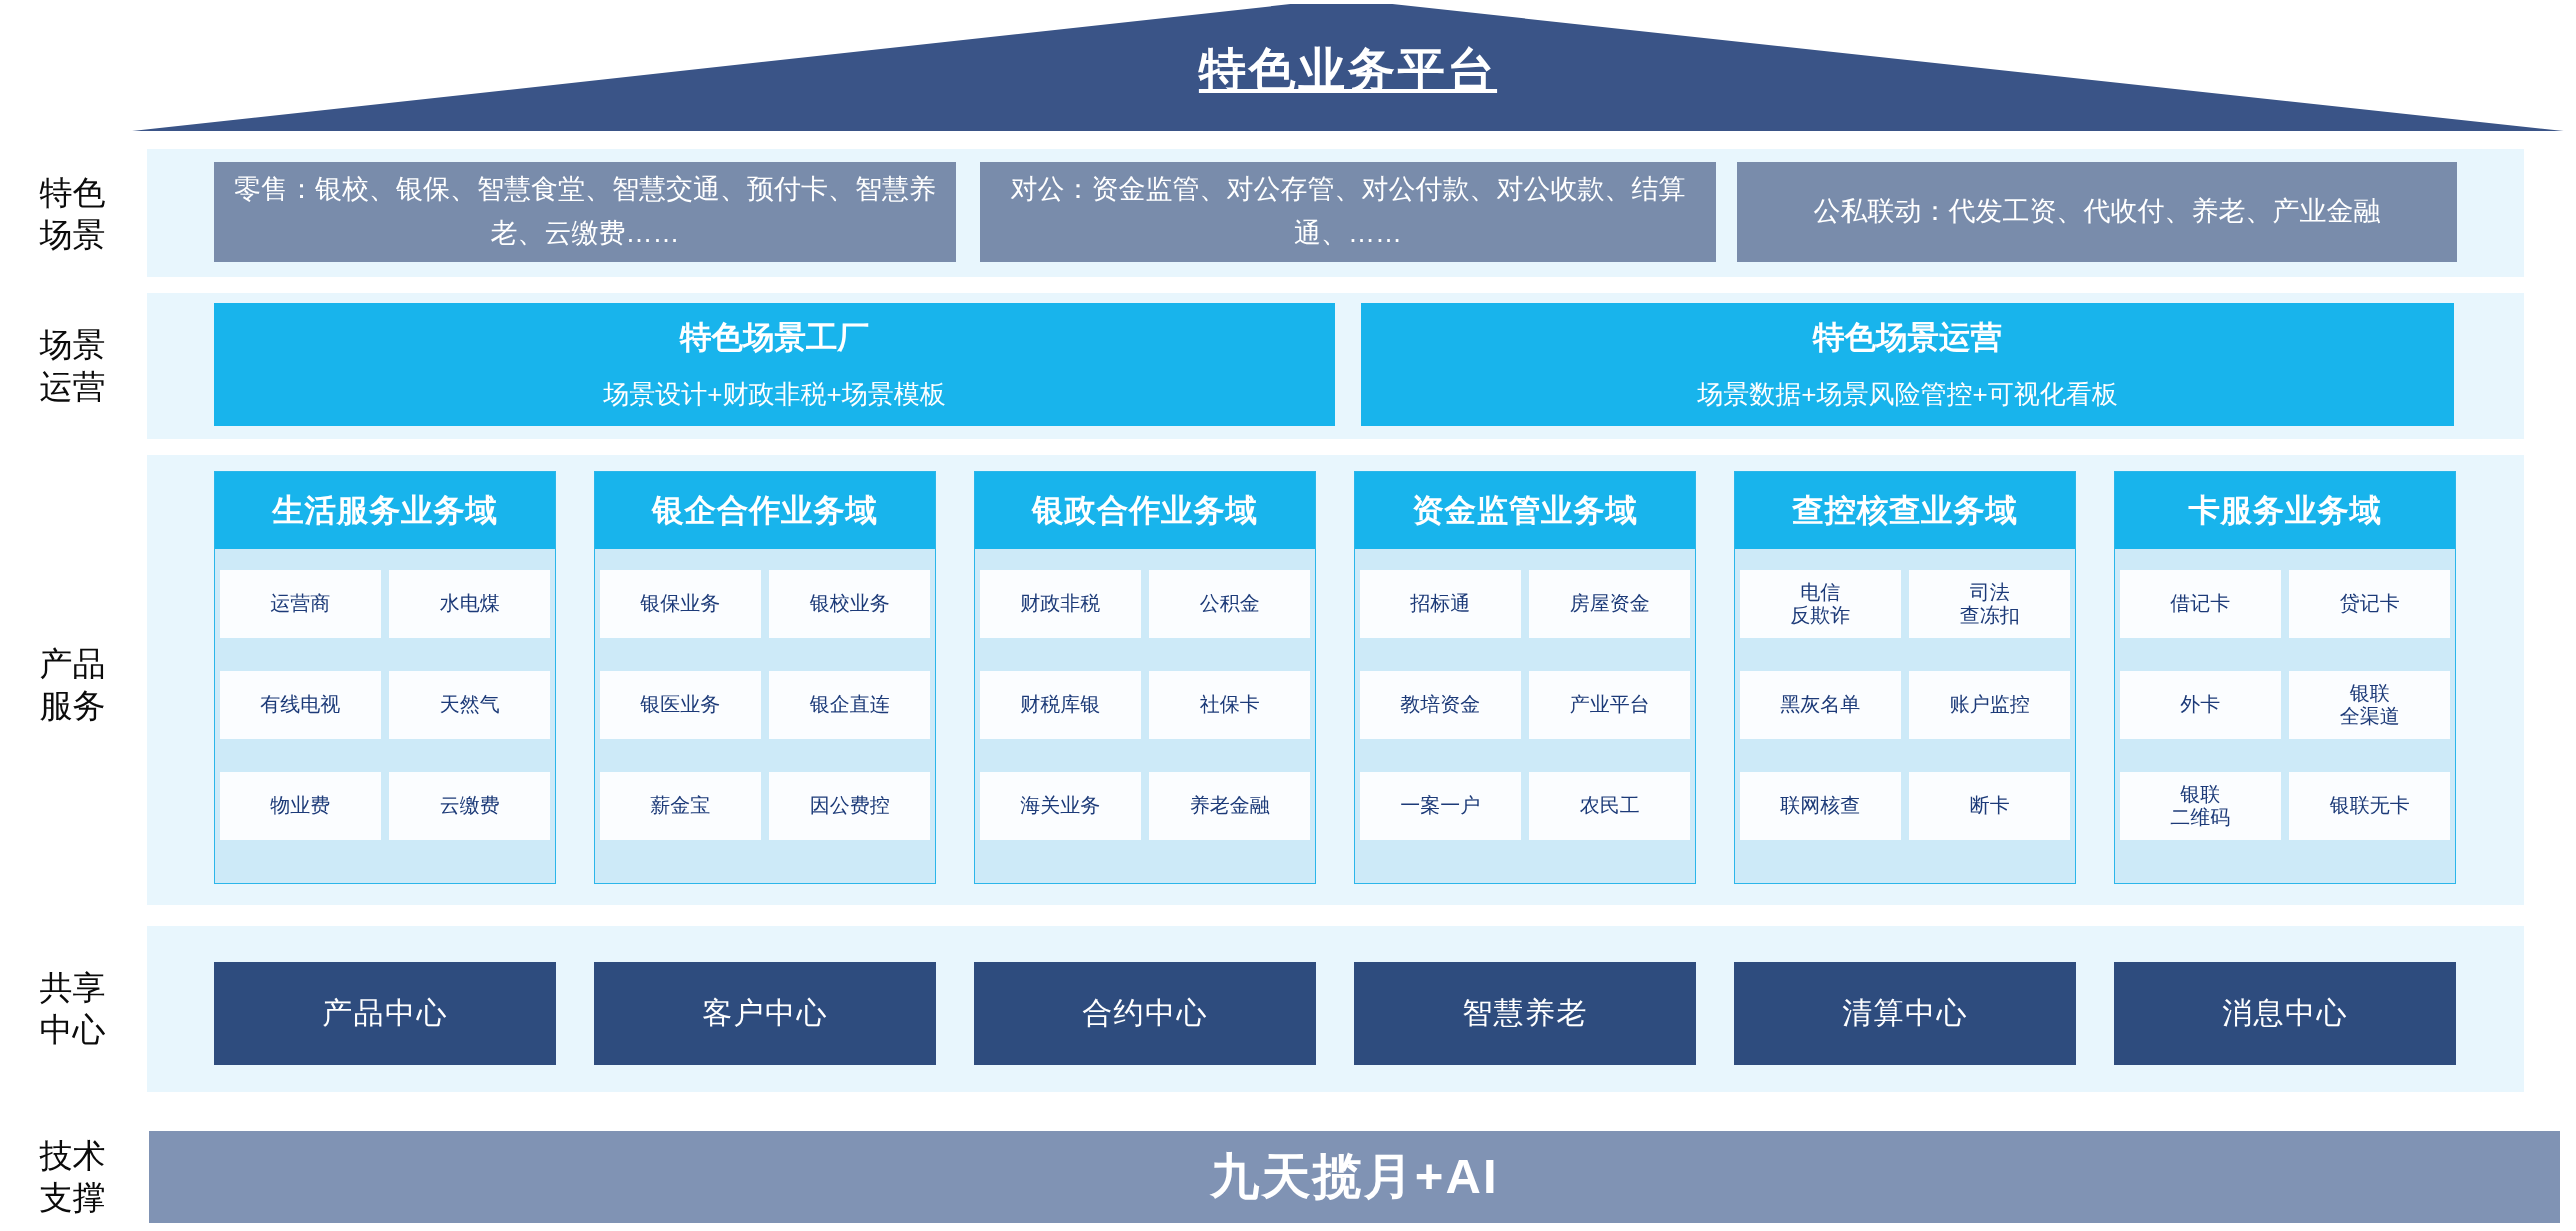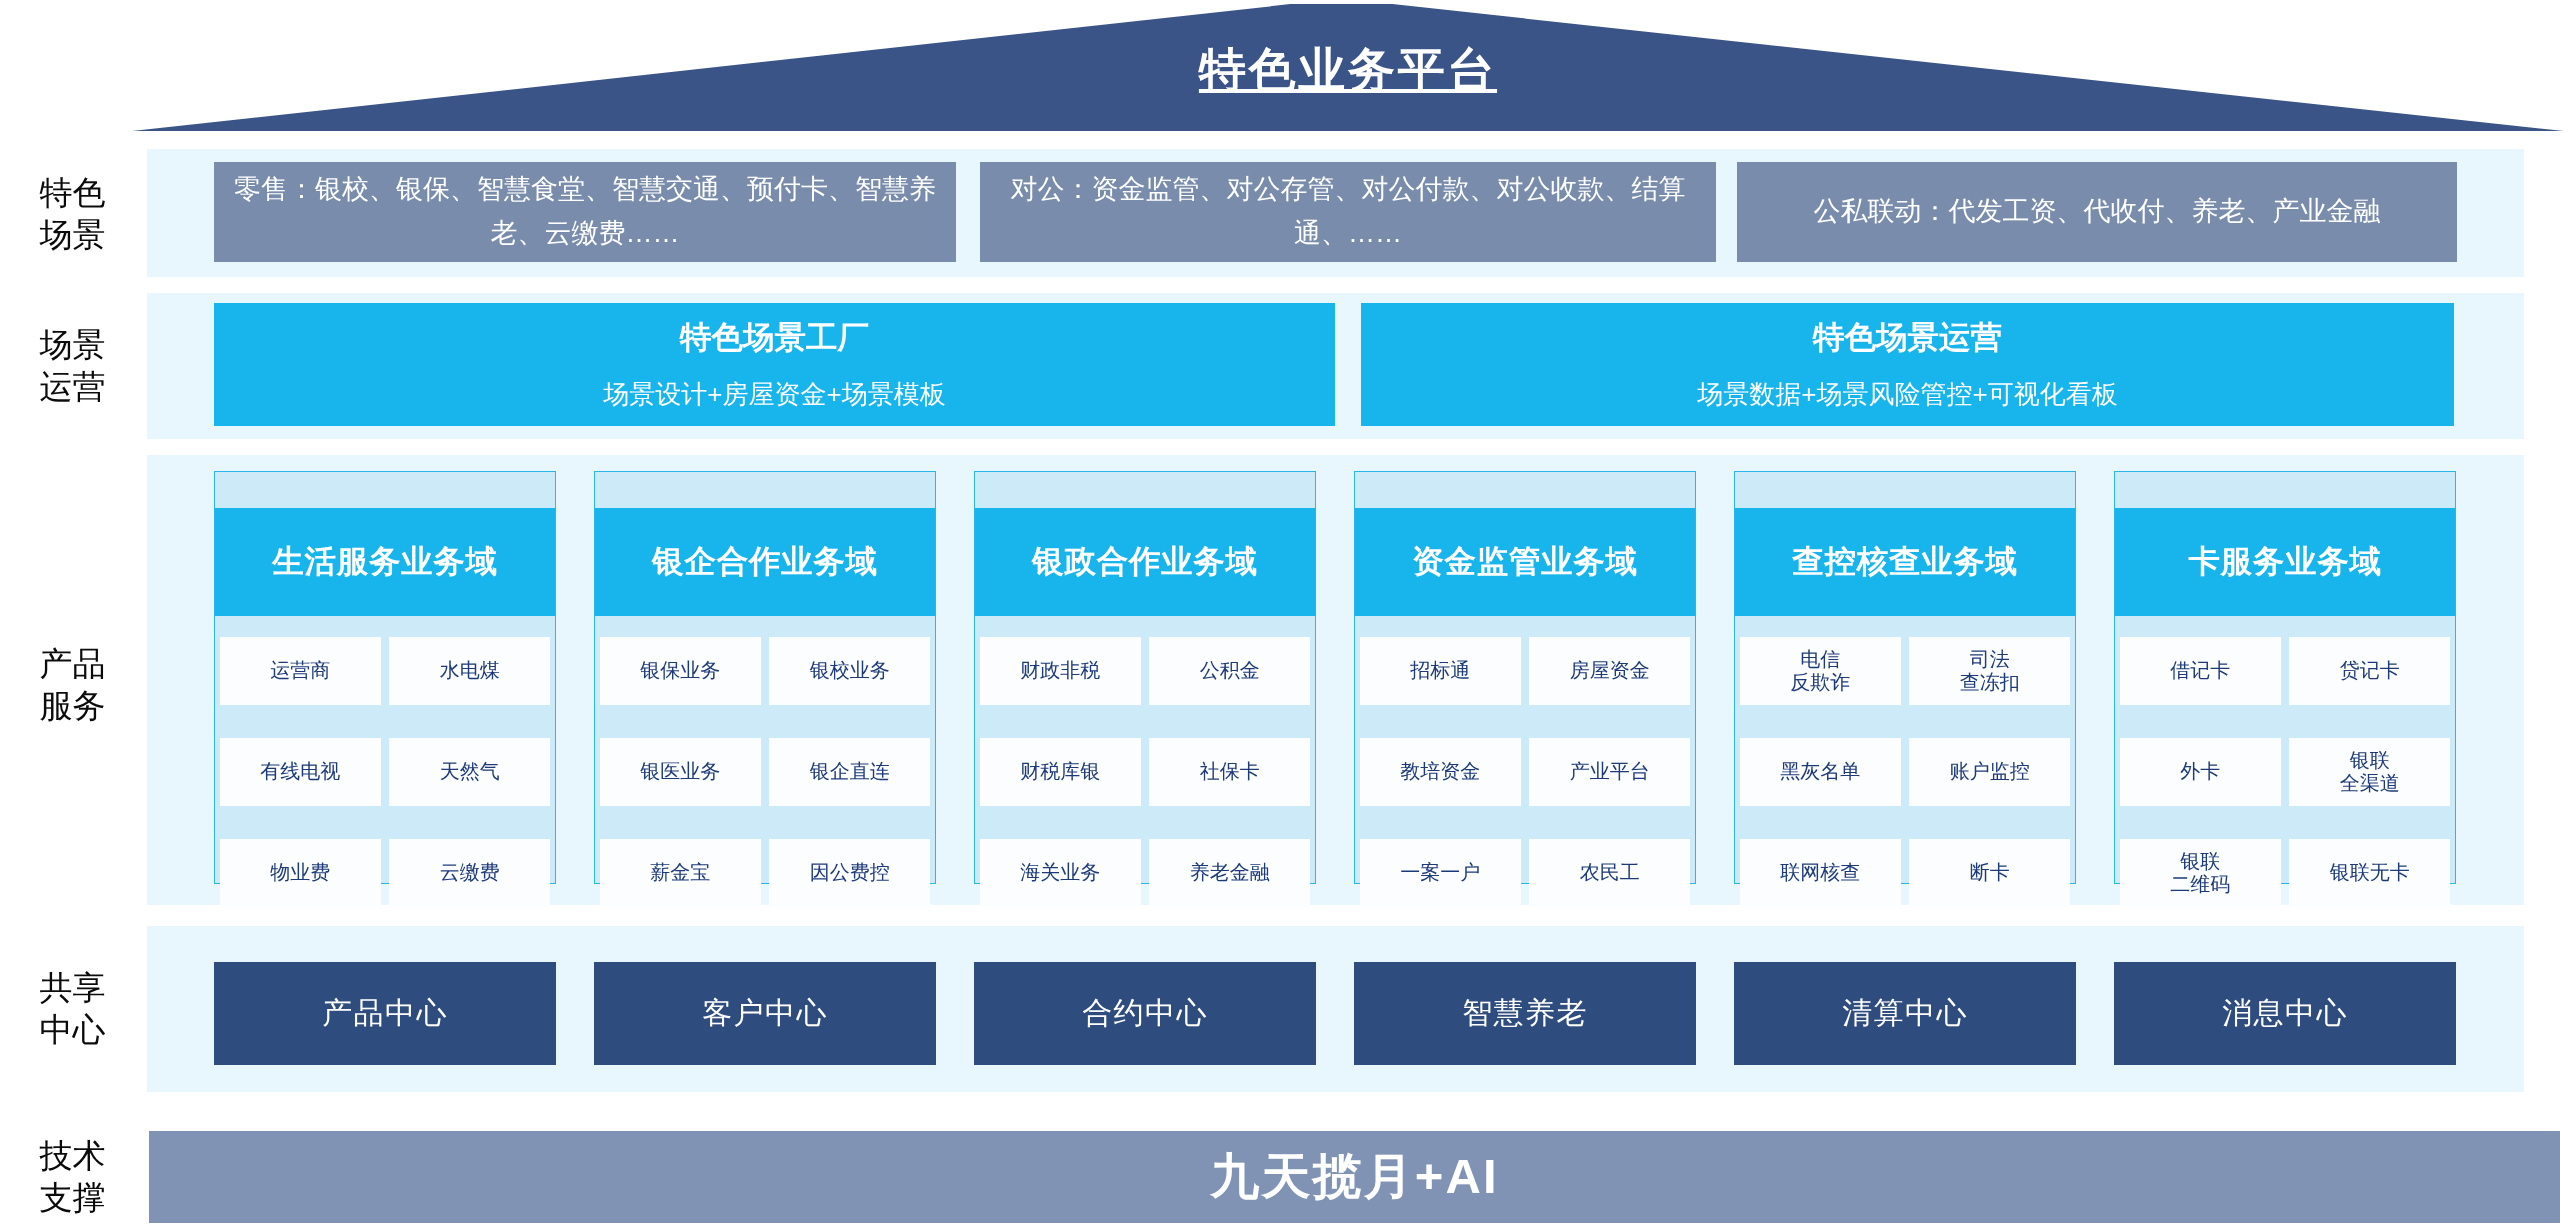--- a/index.html
+++ b/index.html
@@ -38,23 +38,23 @@
     color:#ffffff; display:flex; flex-direction:column; align-items:center;
     justify-content:center; gap:18px; text-align:center; }
   #op-box-0 { left:214px;  width:1121px; }
   #op-box-1 { left:1361px; width:1093px; }
   .op-title { font-size:31.5px; font-weight:bold; }
   .op-subtitle { font-size:26px; }
 
   
   .product-col { position:absolute; top:471px; width:342px; height:413px;
     background:#CDEAF8; border:1.4px solid #2BB6EA; }
-  .product-col .col-header { height:108px; background:#18B4EC; color:#ffffff;
+  .product-col .col-header { height:77px; background:#18B4EC; color:#ffffff;
     font-size:31.5px; font-weight:bold; display:flex; align-items:center;
-    justify-content:center; letter-spacing:0.7px;margin-top:36px; }
+    justify-content:center; letter-spacing:0.7px; }
   .cell-grid { display:grid; grid-template-columns:1fr 1fr;
     grid-template-rows:repeat(3,68px); column-gap:8.2px; row-gap:33px;
     padding:20.5px 4.8px 0 4.8px; }
   .product-cell { background:#FBFDFF; color:#1C3A78; font-size:20px;
     display:flex; align-items:center; justify-content:center; text-align:center;
     line-height:1.15; white-space:pre-line; }
   #pcol-0 { left:214px; }  #pcol-1 { left:594px; }  #pcol-2 { left:974px; }
   #pcol-3 { left:1354px; } #pcol-4 { left:1734px; } #pcol-5 { left:2114px; }
 
   
@@ -104,21 +104,21 @@
     <div>技术</div>
     <div>支撑</div>
   </div>
 
   <div class="scene-box" id="scene-box-0">零售：银校、银保、智慧食堂、智慧交通、预付卡、智慧养老、云缴费……</div>
   <div class="scene-box" id="scene-box-1">对公：资金监管、对公存管、对公付款、对公收款、结算通、……</div>
   <div class="scene-box" id="scene-box-2">公私联动：代发工资、代收付、养老、产业金融</div>
 
   <div class="op-box" id="op-box-0">
     <div class="op-title">特色场景工厂</div>
-    <div class="op-subtitle">场景设计+房屋资金+场景模板</div>
+    <div class="op-subtitle">场景设计+财政非税+场景模板</div>
   </div>
   <div class="op-box" id="op-box-1">
     <div class="op-title">特色场景运营</div>
     <div class="op-subtitle">场景数据+场景风险管控+可视化看板</div>
   </div>
 
   <div class="product-col" id="pcol-0">
     <div class="col-header">生活服务业务域</div>
     <div class="cell-grid">
       <div class="product-cell">运营商</div>

